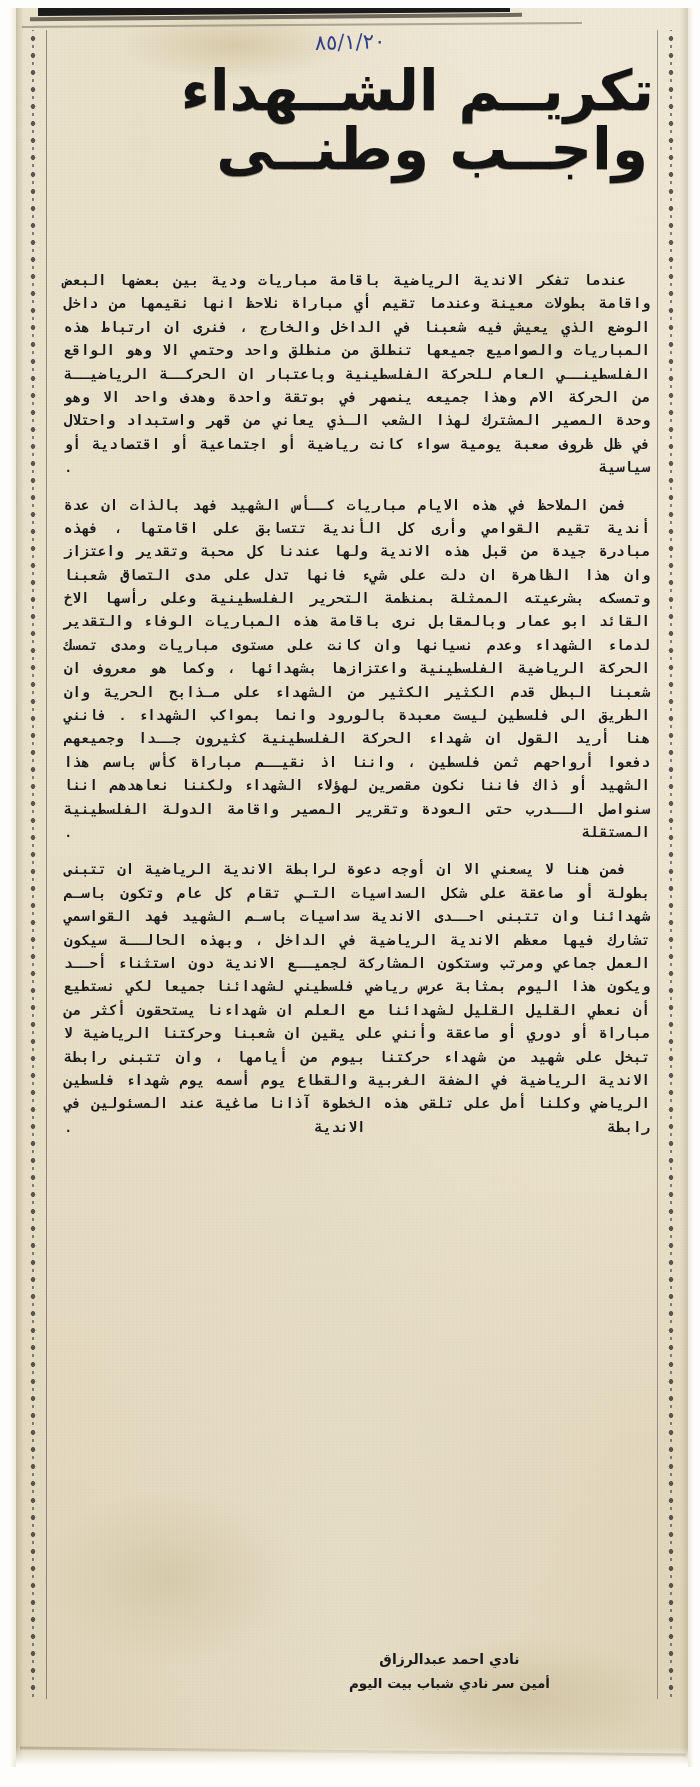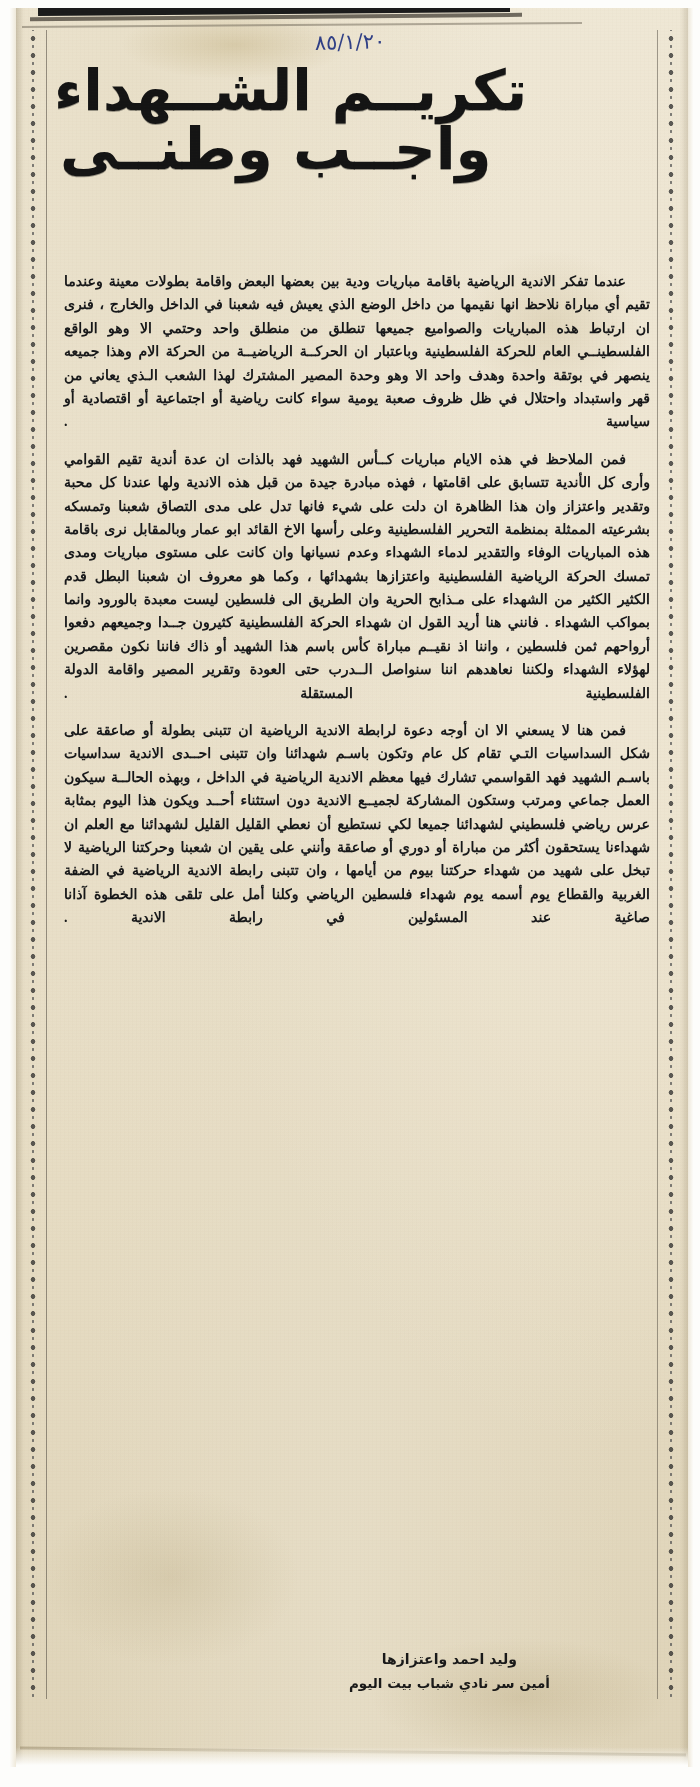--- a/index.html
+++ b/index.html
@@ -103,21 +103,21 @@
     letter-spacing: 1px;
     transform: rotate(-1.5deg);
     direction: ltr;
   }
 
   
   .headline-wrap {
     position: absolute;
     left: 60px; right: 52px;
     top: 62px;
-    text-align: left;
+    text-align: right;
   }
   .headline {
     font-family: "DejaVu Sans", sans-serif;
     font-weight: bold;
     color: #141414;
     line-height: 1.02;
     letter-spacing: 1px;
     text-shadow: 0 1px 0 rgba(0,0,0,.35);
   }
   .headline .l1 {
@@ -135,21 +135,21 @@
   .body-wrap {
     position: absolute;
     left: 56px;
     right: 50px;
     top: 270px;
     direction: rtl;
     text-align: justify;
     text-align-last: justify;
   }
   .para {
-    font-family: Liberation Serif, serif;
+    font-family: Liberation Mono, monospace;
     font-weight: bold;
     font-size: 14.1px;
     line-height: 1.66;
     color: #17181a;
     margin: 0 0 14px 8px;
     text-indent: 24px;
     word-spacing: 2px;
     letter-spacing: 0.1px;
   }
   .para.p2 { margin-top: 6px; }
@@ -227,21 +227,21 @@
     </div>
   </div>
 
   <div class="body-wrap">
     <p class="para p1">عندما تفكر الاندية الرياضية باقامة مباريات ودية بين بعضها البعض واقامة بطولات معينة وعندما تقيم أي مباراة نلاحظ انها نقيمها من داخل الوضع الذي يعيش فيه شعبنا في الداخل والخارج ، فنرى ان ارتباط هذه المباريات والصواميع جميعها تنطلق من منطلق واحد وحتمي الا وهو الواقع الفلسطينــي العام للحركة الفلسطينية وباعتبار ان الحركــة الرياضيــة من الحركة الام وهذا جميعه ينصهر في بوتقة واحدة وهدف واحد الا وهو وحدة المصير المشترك لهذا الشعب الـذي يعاني من قهر واستبداد واحتلال في ظل ظروف صعبة يومية سواء كانت رياضية أو اجتماعية أو اقتصادية أو سياسية .</p>
     <p class="para p2">فمن الملاحظ في هذه الايام مباريات كــأس الشهيد فهد بالذات ان عدة أندية تقيم القوامي وأرى كل الأندية تتسابق على اقامتها ، فهذه مبادرة جيدة من قبل هذه الاندية ولها عندنا كل محبة وتقدير واعتزاز وان هذا الظاهرة ان دلت على شيء فانها تدل على مدى التصاق شعبنا وتمسكه بشرعيته الممثلة بمنظمة التحرير الفلسطينية وعلى رأسها الاخ القائد ابو عمار وبالمقابل نرى باقامة هذه المباريات الوفاء والتقدير لدماء الشهداء وعدم نسيانها وان كانت على مستوى مباريات ومدى تمسك الحركة الرياضية الفلسطينية واعتزازها بشهدائها ، وكما هو معروف ان شعبنا البطل قدم الكثير الكثير من الشهداء على مـذابح الحرية وان الطريق الى فلسطين ليست معبدة بالورود وانما بمواكب الشهداء . فانني هنا أريد القول ان شهداء الحركة الفلسطينية كثيرون جــدا وجميعهم دفعوا أرواحهم ثمن فلسطين ، واننا اذ نقيــم مباراة كأس باسم هذا الشهيد أو ذاك فاننا نكون مقصرين لهؤلاء الشهداء ولكننا نعاهدهم اننا سنواصل الــدرب حتى العودة وتقرير المصير واقامة الدولة الفلسطينية المستقلة .</p>
     <p class="para p3">فمن هنا لا يسعني الا ان أوجه دعوة لرابطة الاندية الرياضية ان تتبنى بطولة أو صاعقة على شكل السداسيات التـي تقام كل عام وتكون باسـم شهدائنا وان تتبنى احــدى الاندية سداسيات باسـم الشهيد فهد القواسمي تشارك فيها معظم الاندية الرياضية في الداخل ، وبهذه الحالــة سيكون العمل جماعي ومرتب وستكون المشاركة لجميــع الاندية دون استثناء أحــد ويكون هذا اليوم بمثابة عرس رياضي فلسطيني لشهدائنا جميعا لكي نستطيع أن نعطي القليل القليل لشهدائنا مع العلم ان شهداءنا يستحقون أكثر من مباراة أو دوري أو صاعقة وأنني على يقين ان شعبنا وحركتنا الرياضية لا تبخل على شهيد من شهداء حركتنا بيوم من أيامها ، وان تتبنى رابطة الاندية الرياضية في الضفة الغربية والقطاع يوم أسمه يوم شهداء فلسطين الرياضي وكلنا أمل على تلقى هذه الخطوة آذانا صاغية عند المسئولين في رابطة الاندية .</p>
   </div>
 
   <div class="signature">
-    <div class="name">وليد احمد واعتزازها</div>
+    <div class="name">نادي احمد عبدالرزاق</div>
     <div class="role">أمين سر نادي شباب بيت اليوم</div>
   </div>
 
   <div id="grain"></div>
 
   <div class="edge-shadow-l"></div>
   <div class="edge-shadow-r"></div>
   <div class="bed-left"></div>
   <div class="bed-right"></div>
   <div class="bed-top"></div>

